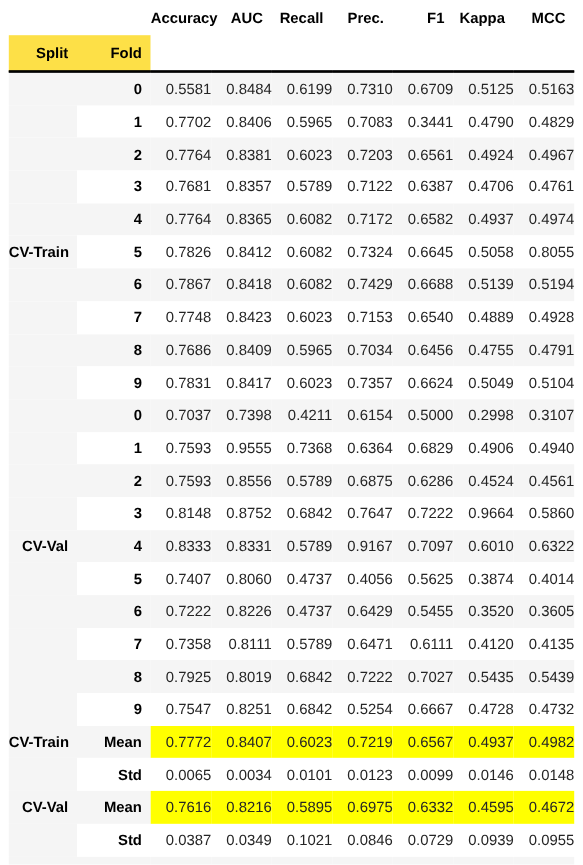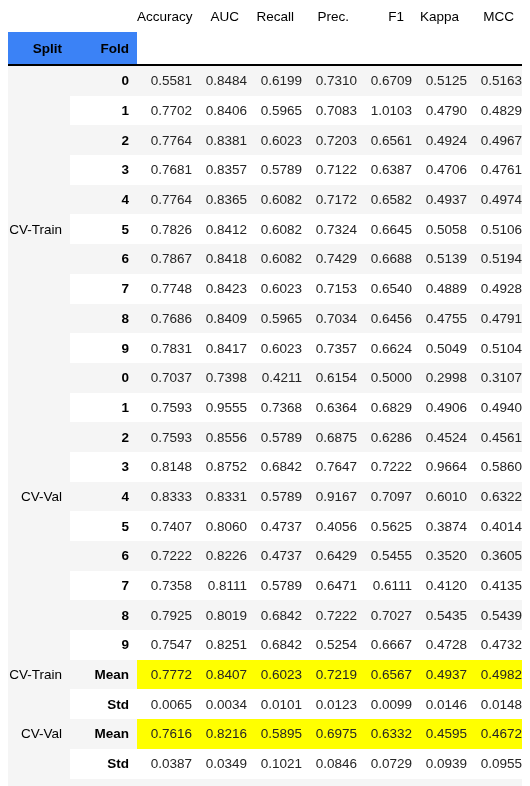--- a/index.html
+++ b/index.html
@@ -35,58 +35,58 @@
   table.pandas-df td {
     padding: 0;
     border: none;
     vertical-align: middle;
     white-space: nowrap;
   }
 
   
   thead tr.header-metrics th {
     height: 32px;
-    font-weight: normal;
+    font-weight: bold;
     text-align: right;
     color: #000000;
     padding-right: 8px;
     background: #ffffff;
   }
   thead tr.header-metrics th.idx-blank {
     background: #ffffff;
   }
 
   thead tr.header-index th {
     height: 32px;
     font-weight: bold;
     text-align: right;
     color: #000000;
     padding-right: 8px;
-    background: #3b82f6;
+    background: #fde047;
     border-bottom: 2px solid #000000;
   }
   thead tr.header-index th.metric-blank {
     background: #ffffff;
     border-bottom: 2px solid #000000;
   }
 
   
   tbody td {
     height: 29.7px;
     text-align: right;
     padding-right: 8px;
     background: #ffffff;
   }
   tbody tr.odd td {
     background: #f5f5f5;
   }
 
   
   tbody td.split-cell {
-    font-weight: normal;
+    font-weight: bold;
     color: #000000;
     background: #f5f5f5 !important;
     text-align: right;
     padding-right: 8px;
     vertical-align: middle;
   }
   tbody td.fold-cell {
     font-weight: bold;
     color: #000000;
     text-align: right;
@@ -157,21 +157,21 @@
           <td class="num-cell">0.5125</td>
           <td class="num-cell">0.5163</td>
         </tr>
         <tr class="even">
           <td class="split-cell"></td>
           <td class="fold-cell">1</td>
           <td class="num-cell">0.7702</td>
           <td class="num-cell">0.8406</td>
           <td class="num-cell">0.5965</td>
           <td class="num-cell">0.7083</td>
-          <td class="num-cell">1.0103</td>
+          <td class="num-cell">0.3441</td>
           <td class="num-cell">0.4790</td>
           <td class="num-cell">0.4829</td>
         </tr>
         <tr class="odd">
           <td class="split-cell"></td>
           <td class="fold-cell">2</td>
           <td class="num-cell">0.7764</td>
           <td class="num-cell">0.8381</td>
           <td class="num-cell">0.6023</td>
           <td class="num-cell">0.7203</td>
@@ -203,21 +203,21 @@
         </tr>
         <tr class="even">
           <td class="split-cell">CV-Train</td>
           <td class="fold-cell">5</td>
           <td class="num-cell">0.7826</td>
           <td class="num-cell">0.8412</td>
           <td class="num-cell">0.6082</td>
           <td class="num-cell">0.7324</td>
           <td class="num-cell">0.6645</td>
           <td class="num-cell">0.5058</td>
-          <td class="num-cell">0.5106</td>
+          <td class="num-cell">0.8055</td>
         </tr>
         <tr class="odd">
           <td class="split-cell"></td>
           <td class="fold-cell">6</td>
           <td class="num-cell">0.7867</td>
           <td class="num-cell">0.8418</td>
           <td class="num-cell">0.6082</td>
           <td class="num-cell">0.7429</td>
           <td class="num-cell">0.6688</td>
           <td class="num-cell">0.5139</td>

